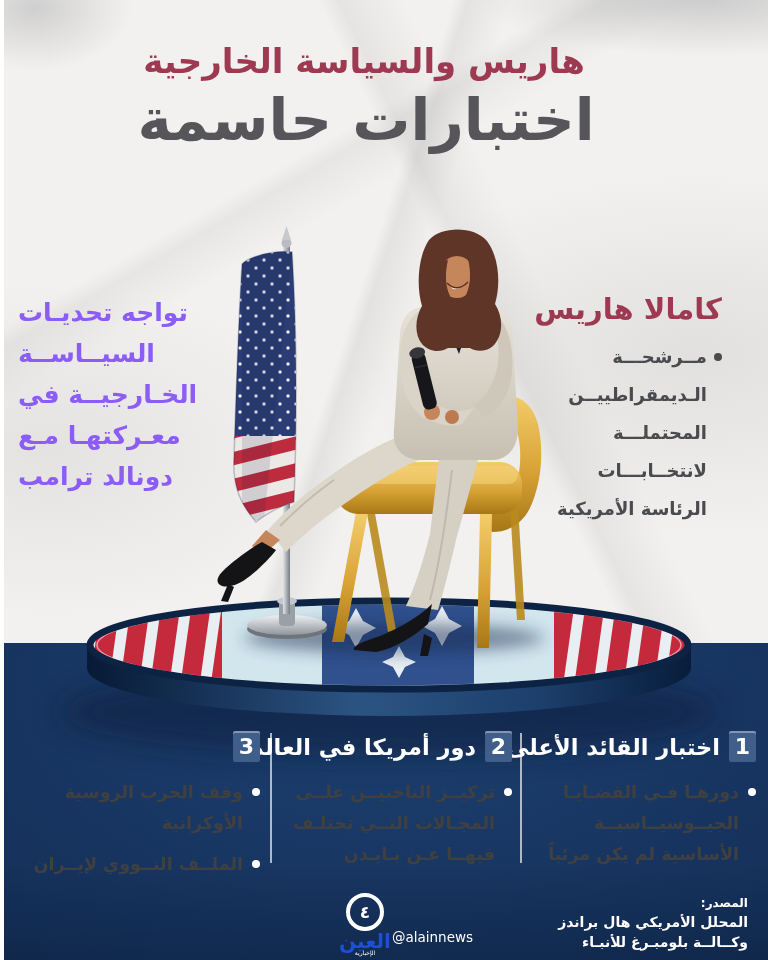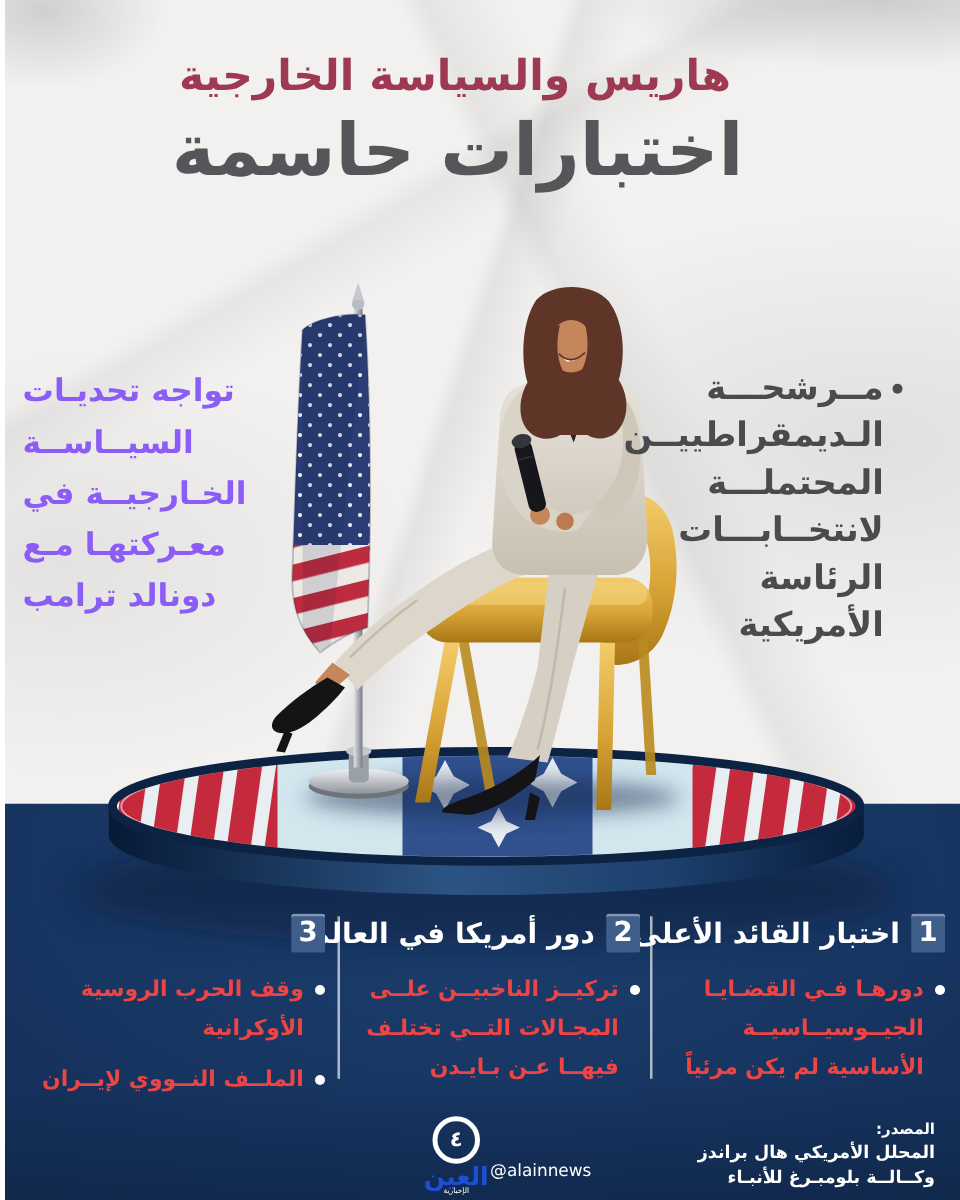--- a/index.html
+++ b/index.html
@@ -29,38 +29,38 @@
           margin:0 0 0 0;transform:translateX(-24px);}
   .main-title{font-size:58px;line-height:1.15;font-weight:bold;color:#56565a;
           margin:4px 0 0 0;transform:translateX(-22px);}
   
   .left-note{position:absolute;left:14px;top:292px;width:202px;direction:rtl;
           text-align:left;font-size:25px;line-height:41px;font-weight:bold;
           color:#8b5cf6;white-space:pre-line;}
   .profile{position:absolute;right:46px;top:292px;width:192px;direction:rtl;
           text-align:right;}
   .profile-heading{font-size:29px;font-weight:bold;color:#9d3a52;margin:0;}
-  .profile-bullet{font-size:27px;line-height:38px;font-weight:bold;
+  .profile-bullet{margin-top:12px;font-size:18px;line-height:38px;font-weight:bold;
           color:#4a4b4f;white-space:pre-line;position:relative;padding-right:15px;}
   .profile-bullet::before{content:"";position:absolute;right:0;top:15px;width:8px;height:8px;
           border-radius:50%;background:#4a4b4f;}
   
   .cols{position:absolute;left:0;top:643px;width:768px;height:317px;direction:rtl;}
   .col{position:absolute;top:88px;direction:rtl;text-align:right;}
   .col-1{right:16px;width:240px;}
   .col-2{right:260px;width:244px;}
   .col-3{right:512px;width:252px;}
   .sec-head{display:flex;align-items:center;gap:9px;}
   .num{flex:0 0 auto;width:27px;height:31px;background:#3f5e8a;color:#fff;
        font-size:22px;font-weight:bold;display:flex;align-items:center;justify-content:center;
        border-radius:2px;box-shadow:inset 0 2px 0 rgba(255,255,255,.35);}
   .sec-title{font-size:22.5px;font-weight:bold;color:#fff;white-space:nowrap;}
   .bullets{margin-top:15px;}
   .bullet{position:relative;padding-right:17px;margin-bottom:10px;font-size:17.5px;
-       line-height:31px;font-weight:bold;color:#ef4444;white-space:pre-line;}
+       line-height:31px;font-weight:bold;color:#404040;white-space:pre-line;}
   .bullet::before{content:"";position:absolute;right:0;top:11px;width:8px;height:8px;
        border-radius:50%;background:#fff;}
   .divider{position:absolute;top:90px;width:2px;height:130px;background:rgba(255,255,255,.65);}
   .divider-1{right:250px;}
   .divider-2{right:500px;}
   
   .source{position:absolute;right:20px;top:895px;direction:rtl;text-align:right;color:#fff;}
   .source-label{font-size:12px;font-weight:bold;line-height:17px;}
   .source-line{font-size:14px;font-weight:bold;line-height:20px;}
   
@@ -241,20 +241,21 @@
     <div class="main-title">اختبارات حاسمة</div>
   </header>
 
   <div class="left-note">تواجه تحديـات
 السيــاســة
 الخـارجيــة في
 معـركتهـا مـع
 دونالد ترامب</div>
 
   <div class="profile">
+    <div class="profile-heading">كامالا هاريس</div>
     <div class="profile-bullet">مــرشحـــة
 الـديمقراطييــن
 المحتملـــة
 لانتخــابـــات
 الرئاسة الأمريكية</div>
   </div>
 
   <div class="cols">
 
     <div class="col col-1">

